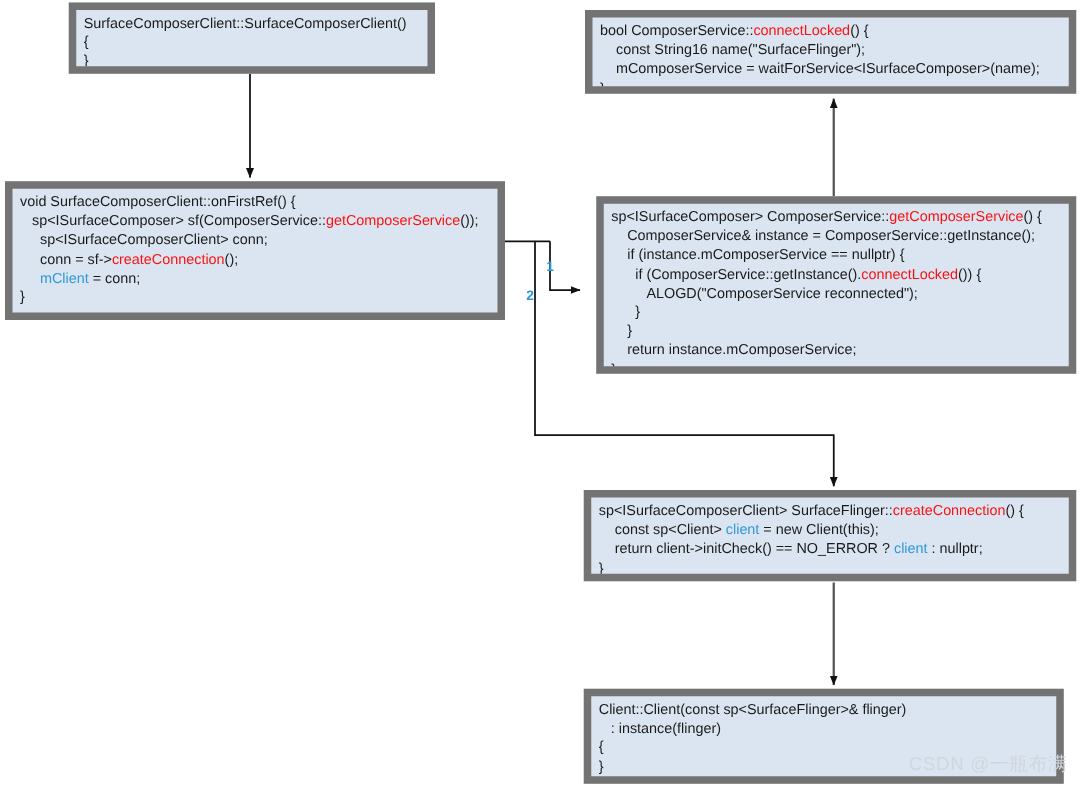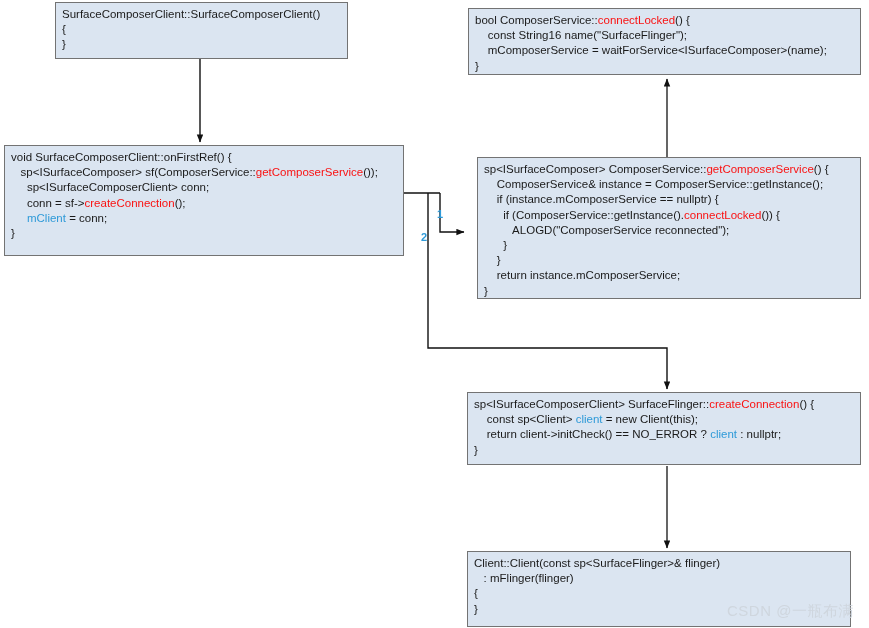--- a/index.html
+++ b/index.html
@@ -17,21 +17,21 @@
   #canvas {
     position: absolute;
     left: 0; top: 0;
     width: 869px;
     height: 628px;
   }
   .code-box {
     position: absolute;
     box-sizing: border-box;
     background: #dbe5f1;
-    border: 1px solid #737373;
+    border: 6px solid #737373;
     color: #1a1a1a;
     font-family: "Liberation Sans", sans-serif;
     font-size: 11.5px;
     line-height: 15.2px;
     padding: 4px 5px 4px 6px;
     white-space: pre;
     overflow: hidden;
     z-index: 5;
   }
   .code-box .ln { display: block; }
@@ -95,21 +95,21 @@
   <div class="code-box" style="left:55px; top:2px; width:293px; height:57px;"><span class="ln"><span>SurfaceComposerClient::SurfaceComposerClient()</span></span><span class="ln"><span>{</span></span><span class="ln"><span>}</span></span></div>
 
   <div class="code-box" style="left:4px; top:145px; width:400px; height:111px;"><span class="ln"><span>void SurfaceComposerClient::onFirstRef() {</span></span><span class="ln"><span>   sp&lt;ISurfaceComposer&gt; sf(ComposerService::</span><span class="kw-red">getComposerService</span><span>());</span></span><span class="ln"><span>     sp&lt;ISurfaceComposerClient&gt; conn;</span></span><span class="ln"><span>     conn = sf-&gt;</span><span class="kw-red">createConnection</span><span>();</span></span><span class="ln"><span>     </span><span class="kw-blue">mClient</span><span> = conn;</span></span><span class="ln"><span>}</span></span></div>
 
   <div class="code-box" style="left:468px; top:8px; width:393px; height:67px;"><span class="ln"><span>bool ComposerService::</span><span class="kw-red">connectLocked</span><span>() {</span></span><span class="ln"><span>    const String16 name("SurfaceFlinger");</span></span><span class="ln"><span>    mComposerService = waitForService&lt;ISurfaceComposer&gt;(name);</span></span><span class="ln"><span>}</span></span></div>
 
   <div class="code-box" style="left:477px; top:157px; width:384px; height:142px;"><span class="ln"><span>sp&lt;ISurfaceComposer&gt; ComposerService::</span><span class="kw-red">getComposerService</span><span>() {</span></span><span class="ln"><span>    ComposerService&amp; instance = ComposerService::getInstance();</span></span><span class="ln"><span>    if (instance.mComposerService == nullptr) {</span></span><span class="ln"><span>      if (ComposerService::getInstance().</span><span class="kw-red">connectLocked</span><span>()) {</span></span><span class="ln"><span>         ALOGD("ComposerService reconnected");</span></span><span class="ln"><span>      }</span></span><span class="ln"><span>    }</span></span><span class="ln"><span>    return instance.mComposerService;</span></span><span class="ln"><span>}</span></span></div>
 
   <div class="code-box" style="left:467px; top:392px; width:394px; height:73px;"><span class="ln"><span>sp&lt;ISurfaceComposerClient&gt; SurfaceFlinger::</span><span class="kw-red">createConnection</span><span>() {</span></span><span class="ln"><span>    const sp&lt;Client&gt; </span><span class="kw-blue">client</span><span> = new Client(this);</span></span><span class="ln"><span>    return client-&gt;initCheck() == NO_ERROR ? </span><span class="kw-blue">client</span><span> : nullptr;</span></span><span class="ln"><span>}</span></span></div>
 
-  <div class="code-box" style="left:467px; top:551px; width:384px; height:76px;"><span class="ln"><span>Client::Client(const sp&lt;SurfaceFlinger&gt;&amp; flinger)</span></span><span class="ln"><span>   : mFlinger(flinger)</span></span><span class="ln"><span>{</span></span><span class="ln"><span>}</span></span></div>
+  <div class="code-box" style="left:467px; top:551px; width:384px; height:76px;"><span class="ln"><span>Client::Client(const sp&lt;SurfaceFlinger&gt;&amp; flinger)</span></span><span class="ln"><span>   : instance(flinger)</span></span><span class="ln"><span>{</span></span><span class="ln"><span>}</span></span></div>
 
   <div class="edge-label" style="left:437px; top:208px;">1</div>
 
   <div class="edge-label" style="left:421px; top:231px;">2</div>
 
   <div class="watermark" style="left:727px; top:602px;">CSDN @一瓶布满</div>
 
 </div>
 
 </body></html>

